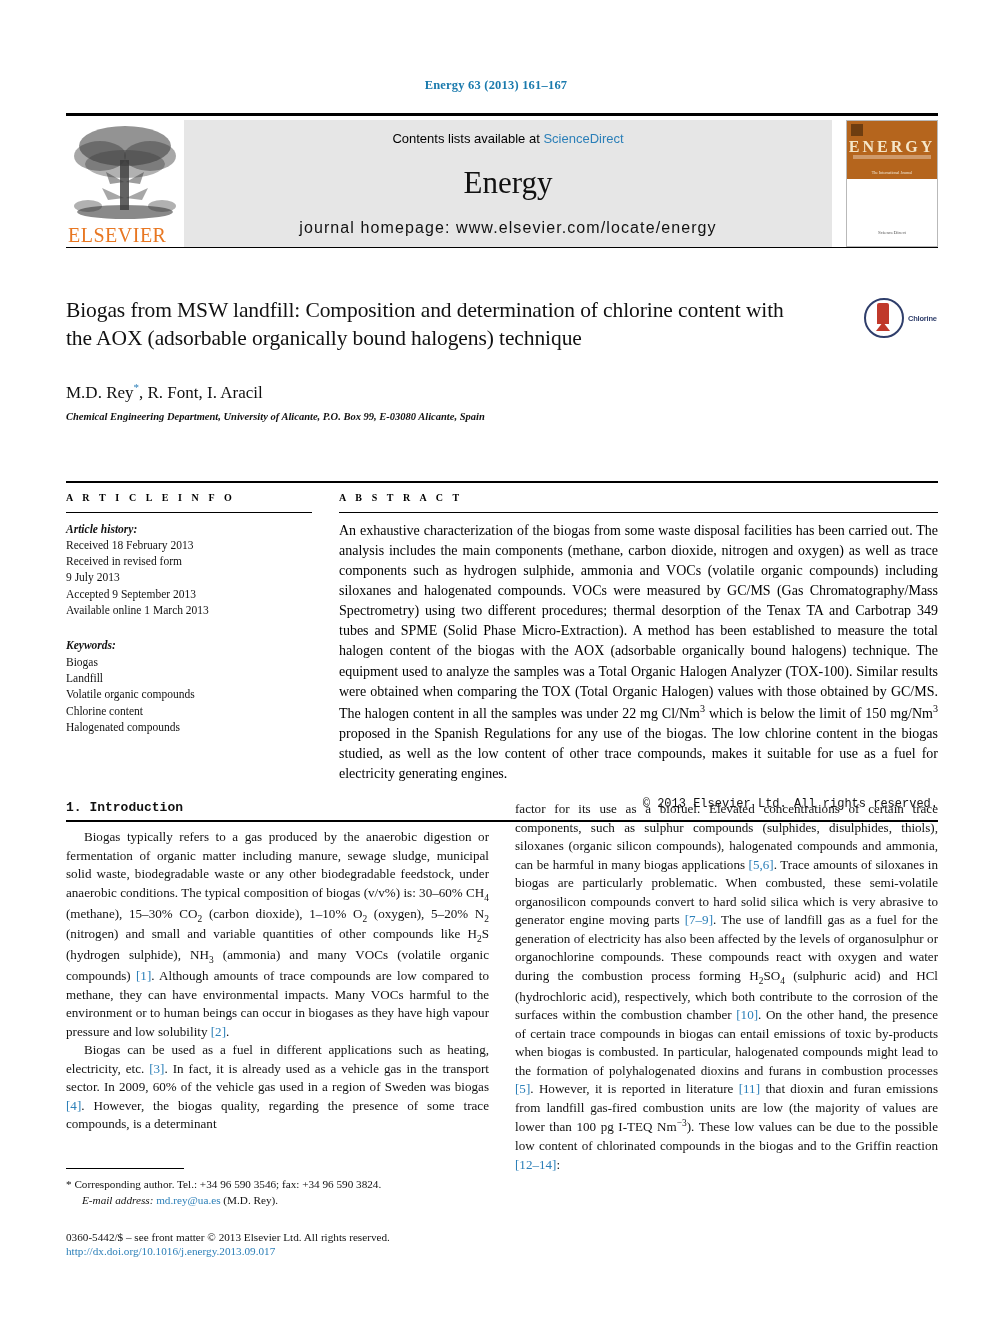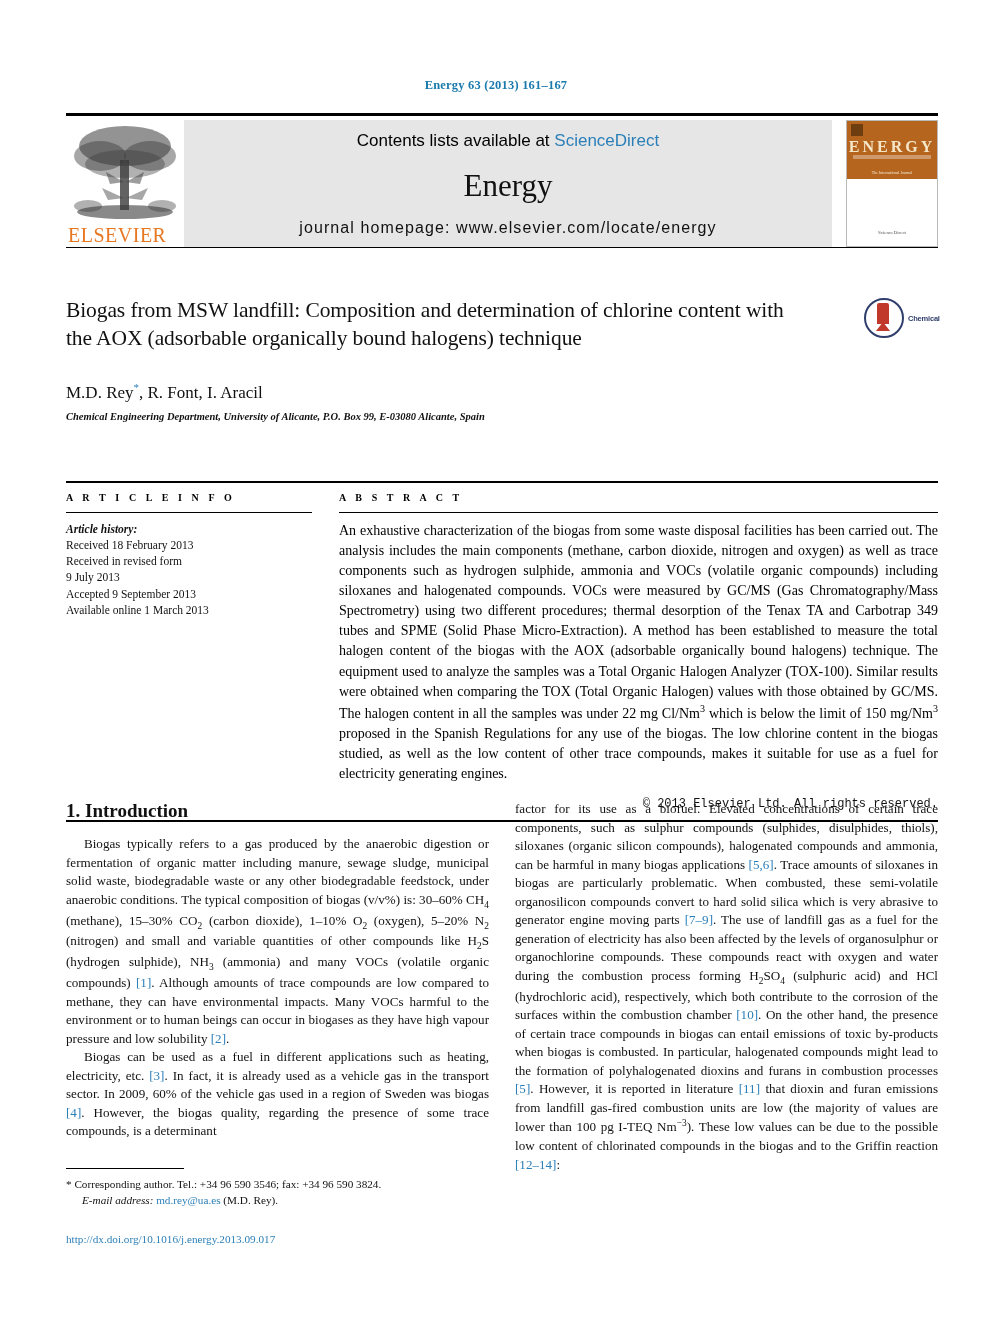--- a/index.html
+++ b/index.html
@@ -74,21 +74,21 @@
     position: relative;
     display: flex;
     flex-direction: column;
     justify-content: space-between;
     align-items: center;
     padding: 11px 0 10px 0;
     box-sizing: border-box;
   }
   .contents-line {
     font-family: "Liberation Sans", sans-serif;
-    font-size: 17px;
+    font-size: 13px;
     color: #000;
   }
   .contents-line .sd-link { color: #2b7fb8; }
   .journal-name {
     font-family: "Liberation Serif", serif;
     font-size: 31px;
     color: #111;
     line-height: 1;
   }
   .homepage-line {
@@ -292,22 +292,22 @@
   .body-cols {
     position: absolute;
     left: 66px;
     top: 790px;
     width: 872px;
     display: flex;
   }
   .bcol { width: 423px; flex: 0 0 423px; }
   .bcol.right { margin-left: 26px; }
   .sec-title {
-    font-family: Liberation Serif, serif;
-    font-size: 19px;
+    font-family: Liberation Mono, monospace;
+    font-size: 13px;
     font-weight: bold;
     color: #111;
     margin: 0 0 13px 0;
   }
   .para {
     font-family: "Liberation Serif", serif;
     font-size: 13.1px;
     line-height: 1.415;
     text-align: justify;
     color: #111;
@@ -417,21 +417,21 @@
   </div>
 
   <div class="title-block">
     <h1 class="article-title">Biogas from MSW landfill: Composition and determination of chlorine content with the AOX (adsorbable organically bound halogens) technique</h1>
 
     <div class="crossmark">
       <div class="cm-badge">
         <div class="cm-bar"></div>
         <div class="cm-tri"></div>
       </div>
-      <div class="cm-label">Chemical</div>
+      <div class="cm-label">Chlorine</div>
     </div>
 
     <div class="authors">
       <span>M.D. Rey</span><sup>*</sup><span>, R. Font, I. Aracil</span>
     </div>
     <div class="affiliation">Chemical Engineering Department, University of Alicante, P.O. Box 99, E-03080 Alicante, Spain</div>
   </div>
 
   <div class="info-abstract">
     <div class="ia-toprule"></div>
@@ -441,20 +441,28 @@
         <div class="sec-heading">A R T I C L E  I N F O</div>
         <div class="thin-rule"></div>
         <div class="info-text">
           <div class="lbl">Article history:</div>
           <div>Received 18 February 2013</div>
           <div>Received in revised form</div>
           <div>9 July 2013</div>
           <div>Accepted 9 September 2013</div>
           <div>Available online 1 March 2013</div>
         </div>
+        <div class="info-text kw-block">
+          <div class="lbl">Keywords:</div>
+          <div>Biogas</div>
+          <div>Landfill</div>
+          <div>Volatile organic compounds</div>
+          <div>Chlorine content</div>
+          <div>Halogenated compounds</div>
+        </div>
       </div>
 
       <div class="col-abstract">
         <div class="sec-heading">A B S T R A C T</div>
         <div class="thin-rule"></div>
         <div class="abstract-text">
           <span>An exhaustive characterization of the biogas from some waste disposal facilities has been carried out. The analysis includes the main components (methane, carbon dioxide, nitrogen and oxygen) as well as trace components such as hydrogen sulphide, ammonia and VOCs (volatile organic compounds) including siloxanes and halogenated compounds. VOCs were measured by GC/MS (Gas Chromatography/Mass Spectrometry) using two different procedures; thermal desorption of the Tenax TA and Carbotrap 349 tubes and SPME (Solid Phase Micro-Extraction). A method has been established to measure the total halogen content of the biogas with the AOX (adsorbable organically bound halogens) technique. The equipment used to analyze the samples was a Total Organic Halogen Analyzer (TOX-100). Similar results were obtained when comparing the TOX (Total Organic Halogen) values with those obtained by GC/MS. The halogen content in all the samples was under 22 mg Cl/Nm</span><sup>3</sup><span> which is below the limit of 150 mg/Nm</span><sup>3</sup><span> proposed in the Spanish Regulations for any use of the biogas. The low chlorine content in the biogas studied, as well as the low content of other trace compounds, makes it suitable for use as a fuel for electricity generating engines.</span>
         </div>
         <div class="copyright">© 2013 Elsevier Ltd. All rights reserved.</div>
       </div>
@@ -490,16 +498,17 @@
     <div class="fn-text">
       <span>*</span><span> Corresponding author. Tel.: +34 96 590 3546; fax: +34 96 590 3824.</span>
     </div>
     <div class="fn-text" style="padding-left:16px;text-indent:0;">
       <span class="it">E-mail address:</span>
       <span class="fn-mail">md.rey@ua.es</span><span> (M.D. Rey).</span>
     </div>
   </div>
 
   <div class="footer">
+    <div class="footer-line1">0360-5442/$ – see front matter © 2013 Elsevier Ltd. All rights reserved.</div>
     <div class="footer-doi">http://dx.doi.org/10.1016/j.energy.2013.09.017</div>
   </div>
 
 </div>
 
 </body></html>

